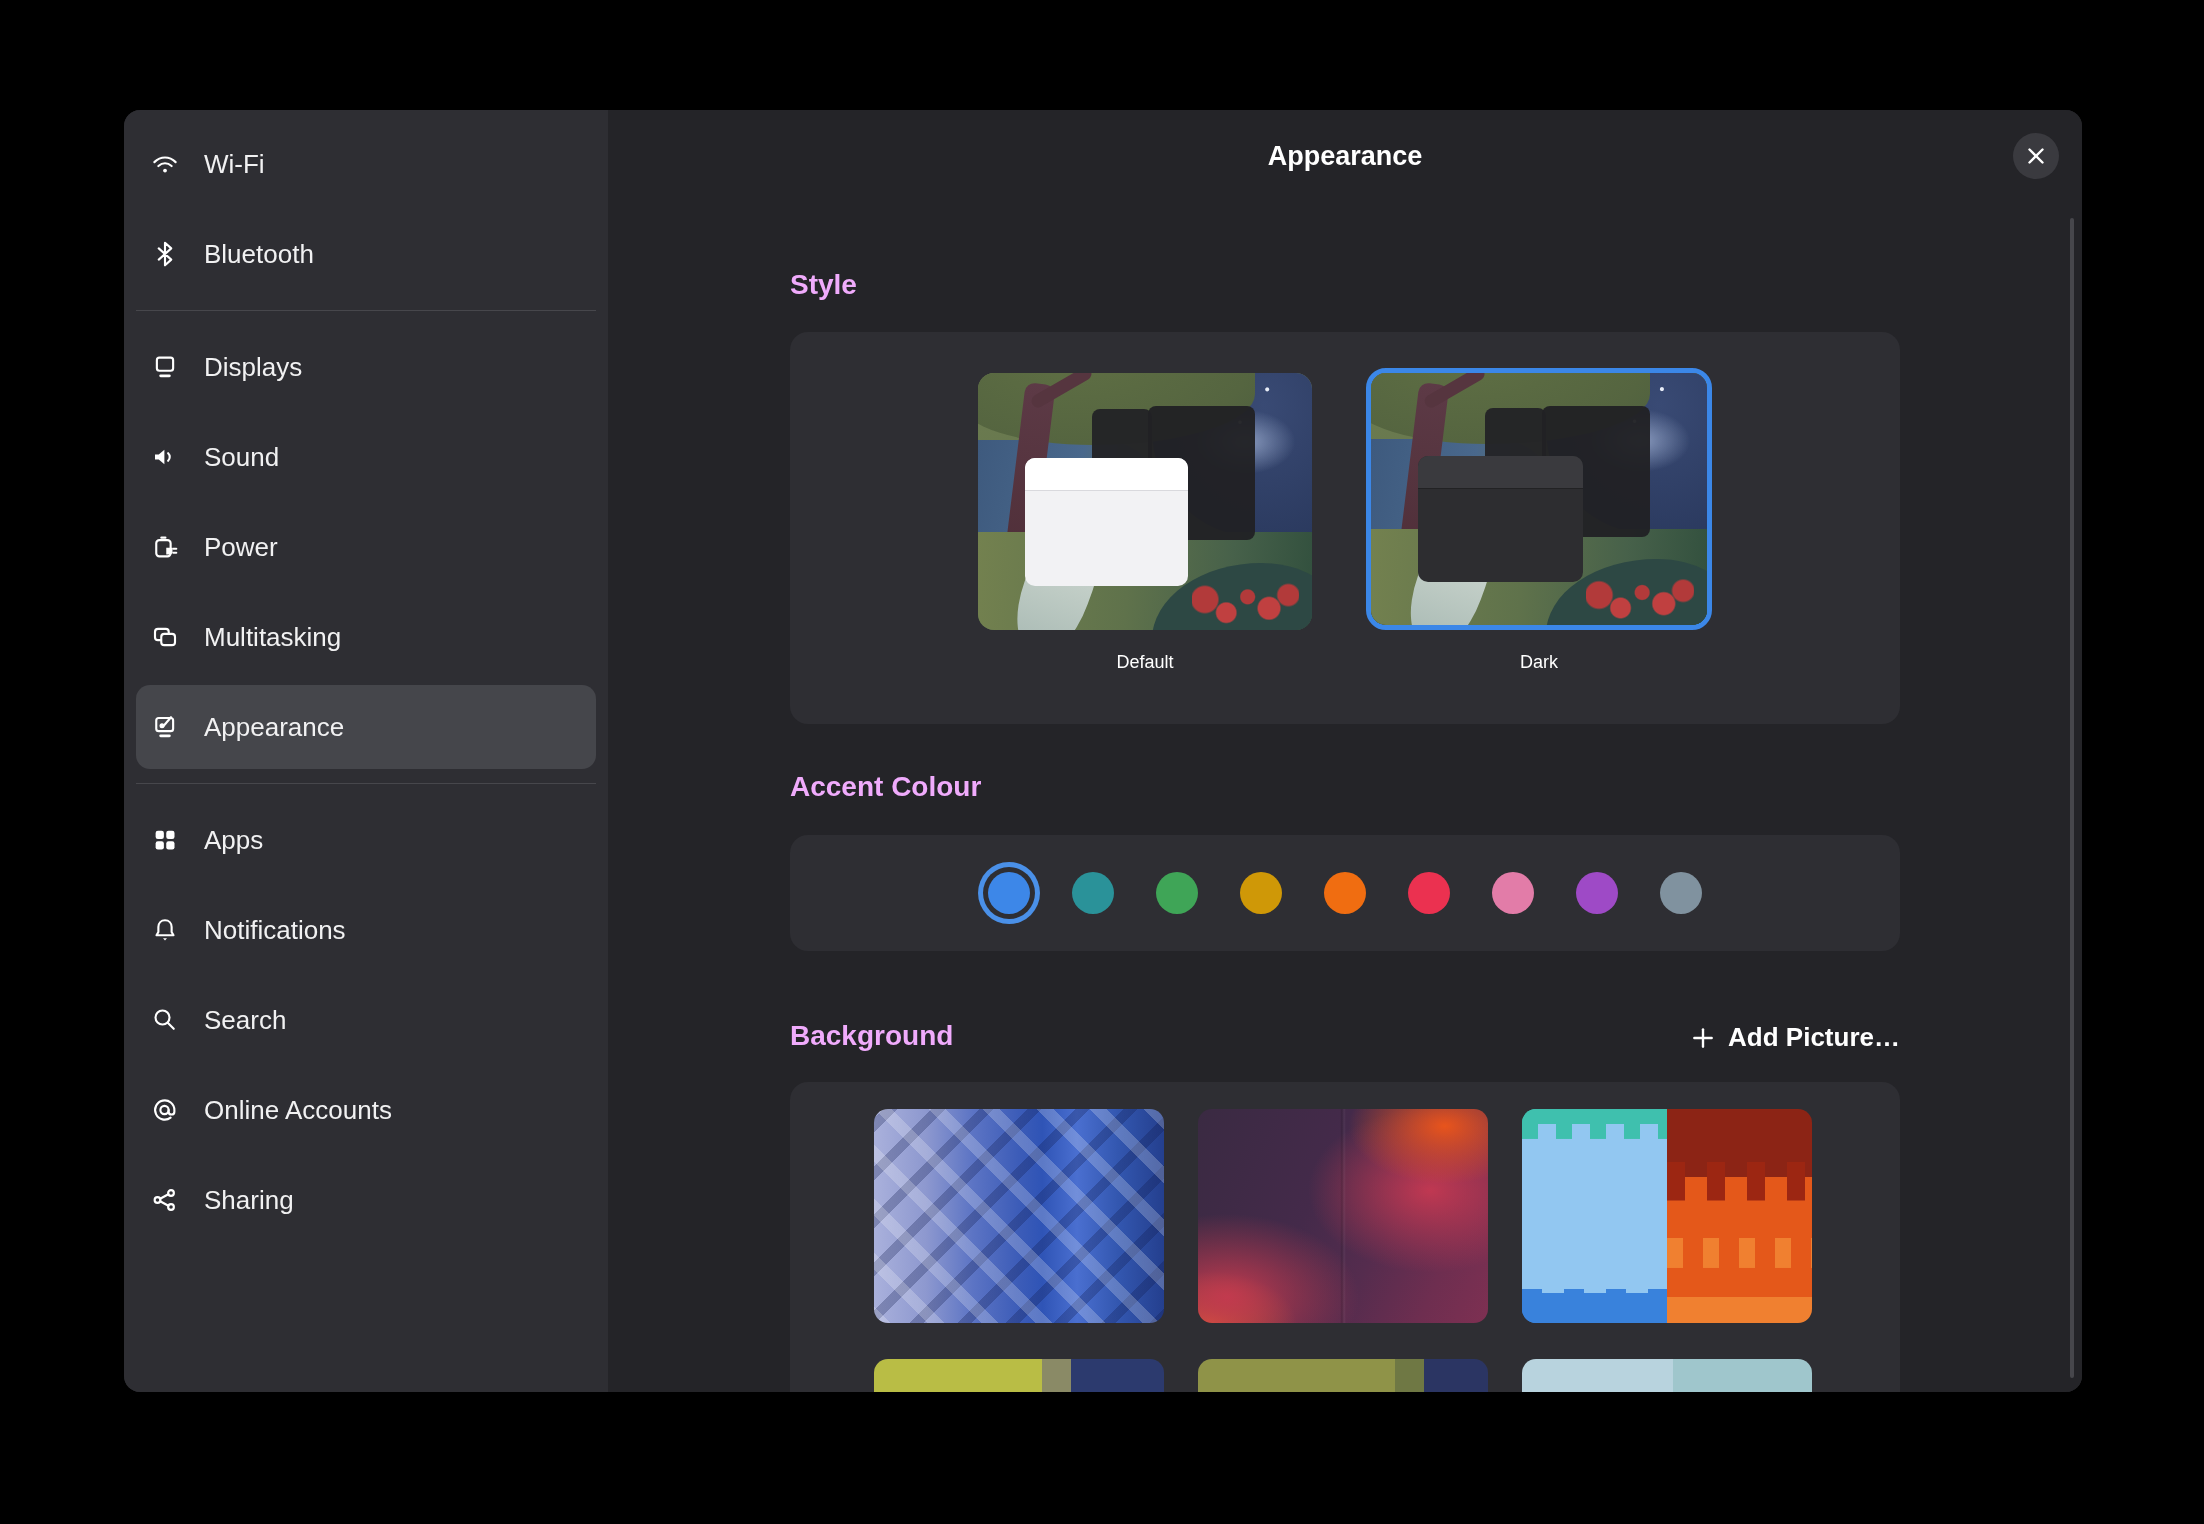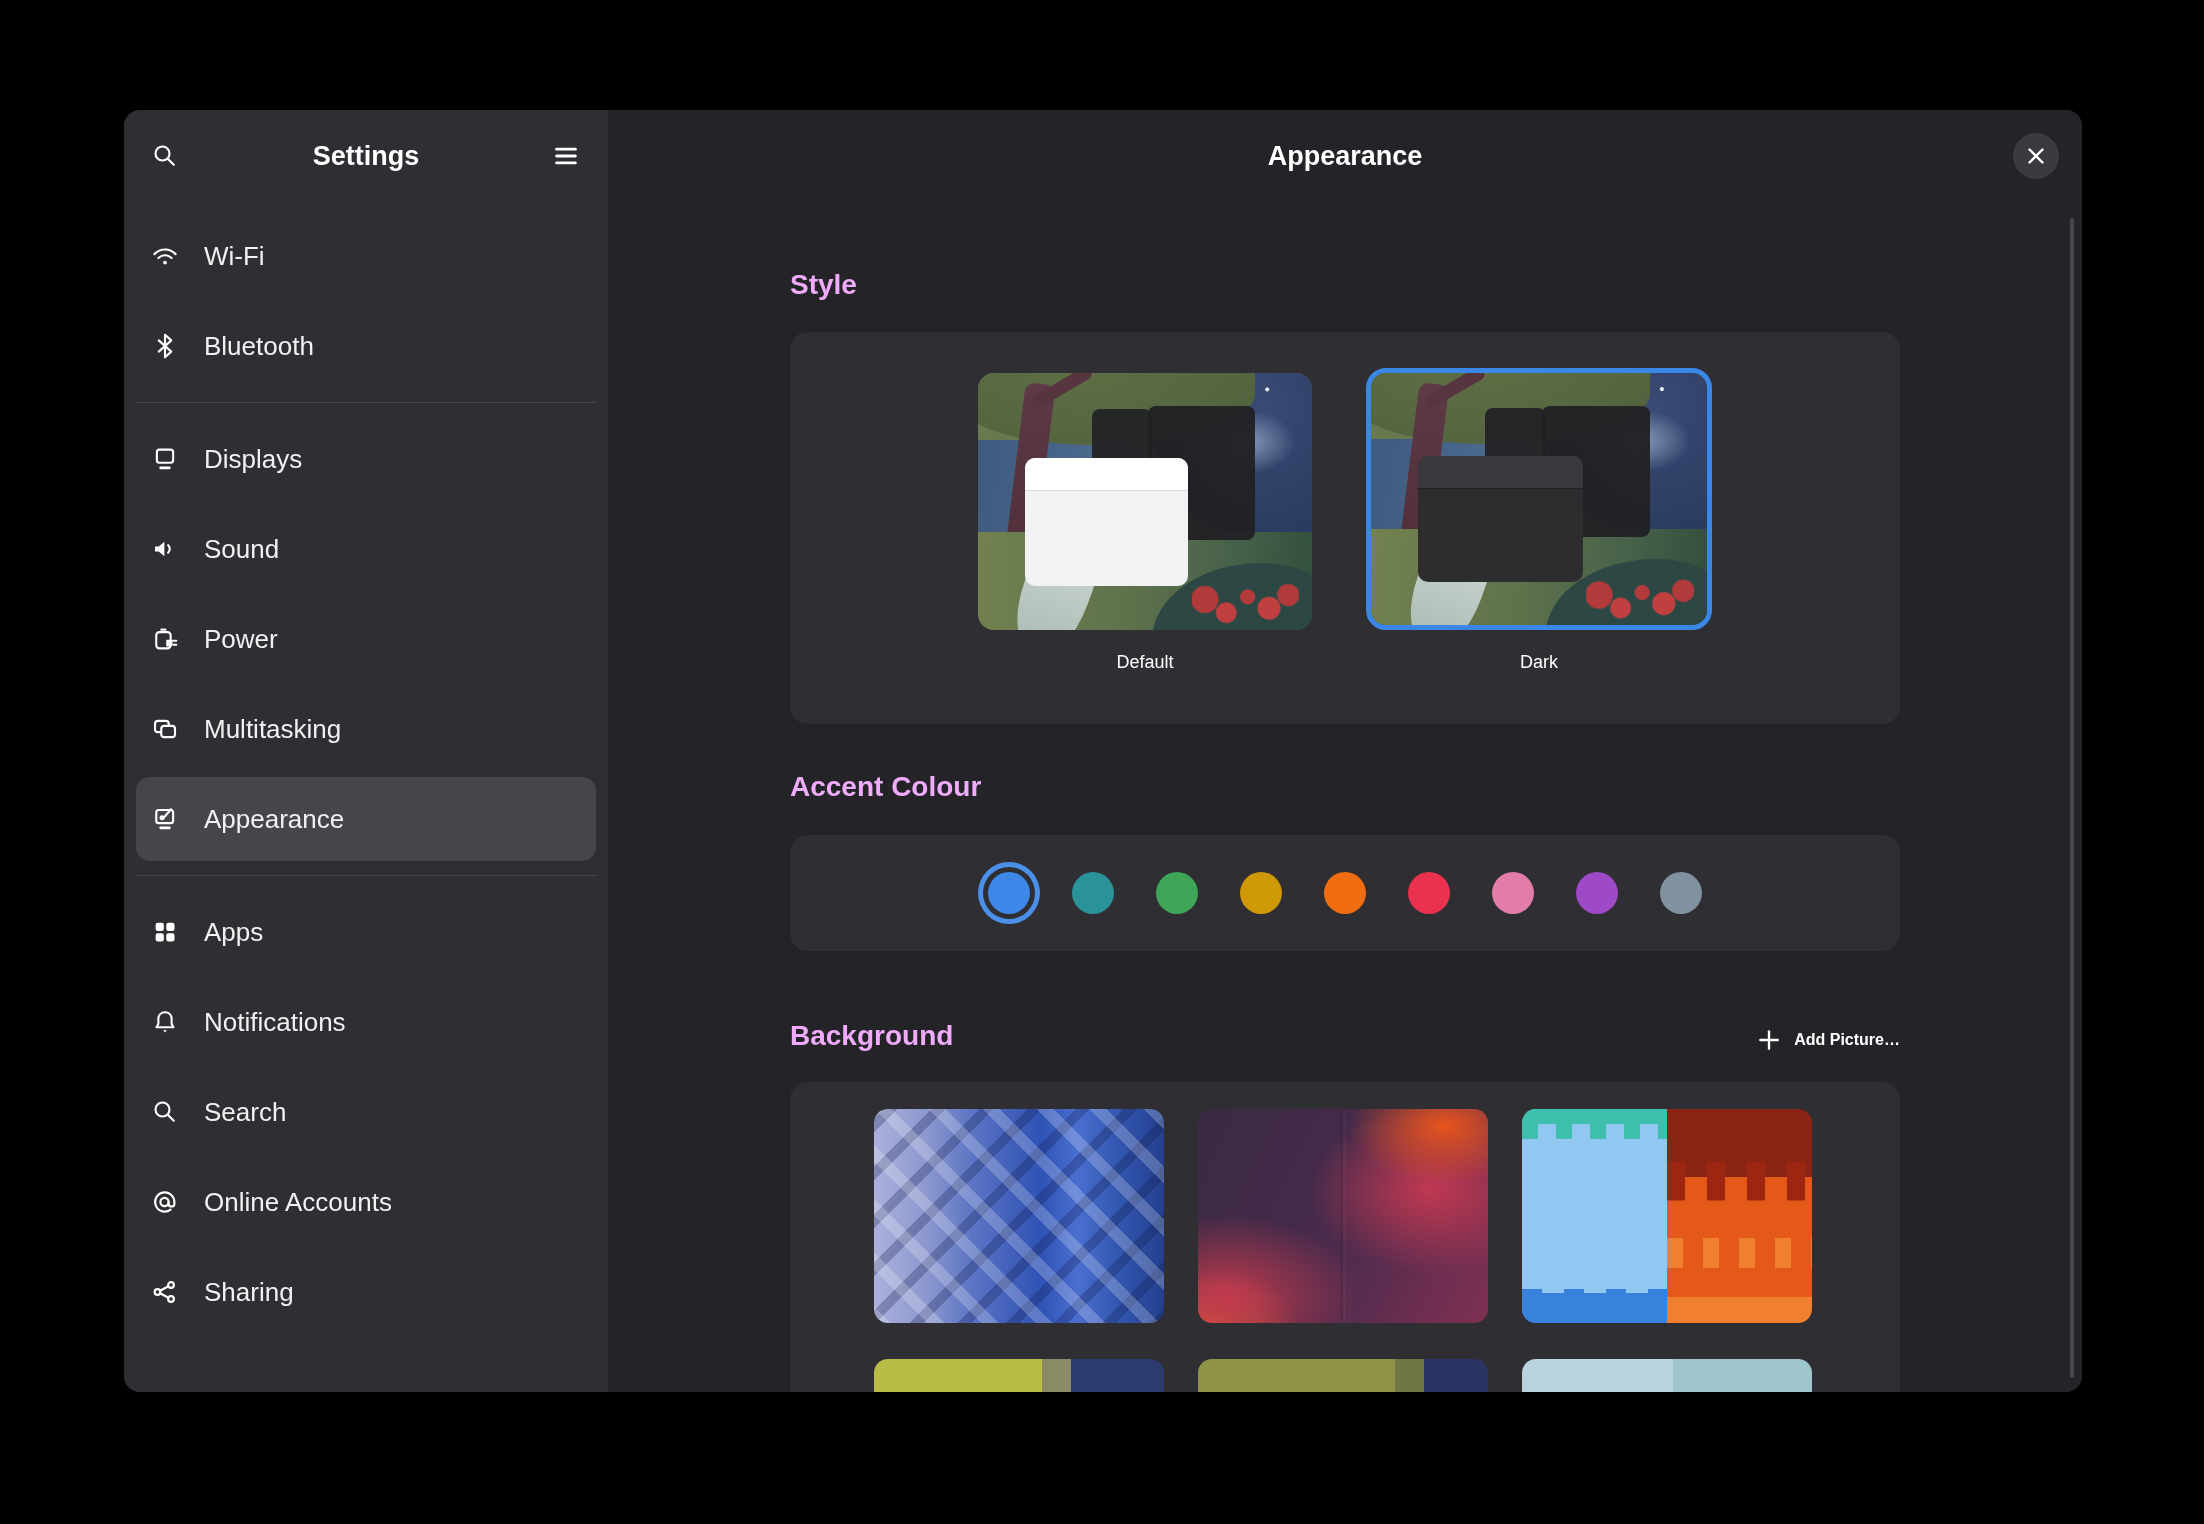--- a/index.html
+++ b/index.html
@@ -34,21 +34,21 @@
                background:#3a3a3f; display:flex; align-items:center; justify-content:center; cursor:pointer; }
   .close-btn svg { width:18px; height:18px; stroke:#fff; stroke-width:2.4; stroke-linecap:round; }
   .scrollbar { position:absolute; right:8px; top:108px; width:4px; height:1160px;
                background:#47474c; border-radius:2px; }
 
   .content { width:1110px; margin:0 auto; }
   .section-title { color:#f0abfc; font-size:28px; font-weight:bold; line-height:34px; }
   .st-style { margin-top:66px; }
   .st-accent { margin-top:46px; }
   .bg-header-row { margin-top:66px; height:36px; display:flex; align-items:flex-end; justify-content:space-between; }
-  .add-picture { display:flex; align-items:center; gap:12px; color:#fff; font-size:16px; font-weight:bold; cursor:pointer; }
+  .add-picture { display:flex; align-items:center; gap:12px; color:#fff; font-size:26px; font-weight:bold; cursor:pointer; }
   .add-picture svg { width:26px; height:26px; stroke:#fff; stroke-width:2.2; stroke-linecap:round; }
 
   .card { background:#2e2e33; border-radius:18px; }
   .card-style { margin-top:30px; height:392px; display:flex; justify-content:center; gap:54px; padding-top:41px; }
   .style-option { display:flex; flex-direction:column; align-items:center; cursor:pointer; }
   .style-thumb { position:relative; width:334px; height:257px; border-radius:16px; overflow:hidden; }
   .style-option.dark .style-thumb { width:346px; height:262px; border:5px solid #3b87e8; border-radius:20px; margin-top:-5px; }
   .style-label { margin-top:22px; color:#fff; font-size:18px; }
 
   
@@ -127,36 +127,20 @@
   .bgw-meadow { background:linear-gradient(90deg,#b9bd45 0 58%,#8a8a66 58% 68%,#2c3a6e 68% 100%); }
   .bgw-olive { background:linear-gradient(90deg,#8f9348 0 68%,#6f7844 68% 78%,#2b3563 78% 100%); }
   .bgw-coast { background:linear-gradient(90deg,#b8d3de 0 52%,#9fc6cc 52% 100%); }
 </style>
 </head>
 <body>
 
 <div class="window">
 
   <aside class="sidebar">
-    <div class="sb-header">
-      <span class="sb-iconbtn sb-search">
-        <svg class="icn" viewBox="0 0 24 24">
-            <circle cx="10" cy="10" r="5.6"></circle>
-            <line x1="14.2" y1="14.2" x2="19" y2="19"></line>
-          </svg>
-      </span>
-      <div class="sb-title">Settings</div>
-      <span class="sb-iconbtn sb-menu">
-        <svg class="icn" viewBox="0 0 24 24" style="stroke-width:2.3">
-            <line x1="4.5" y1="6.5" x2="19.5" y2="6.5"></line>
-            <line x1="4.5" y1="12" x2="19.5" y2="12"></line>
-            <line x1="4.5" y1="17.5" x2="19.5" y2="17.5"></line>
-          </svg>
-      </span>
-    </div>
 
     <nav class="sb-list">
 
       <div class="sb-item">
         <svg class="icn" viewBox="0 0 24 24">
             <path d="M3.5,10.5 C6,8 9,6.8 12,6.8 C15,6.8 18,8 20.5,10.5"></path>
             <path d="M6.7,13.6 C8.3,12.2 10.1,11.4 12,11.4 C13.9,11.4 15.7,12.2 17.3,13.6"></path>
             <circle cx="12" cy="17.2" r="1.5" fill="#fff" stroke="none"></circle>
           </svg>
         <span>Wi-Fi</span>

